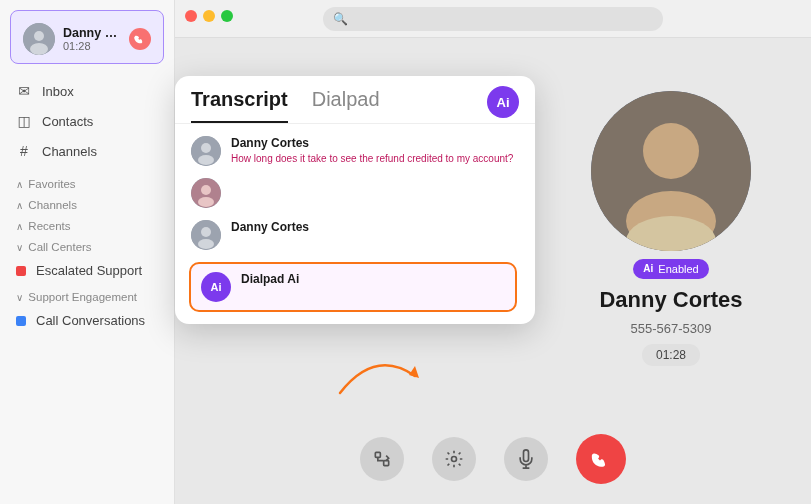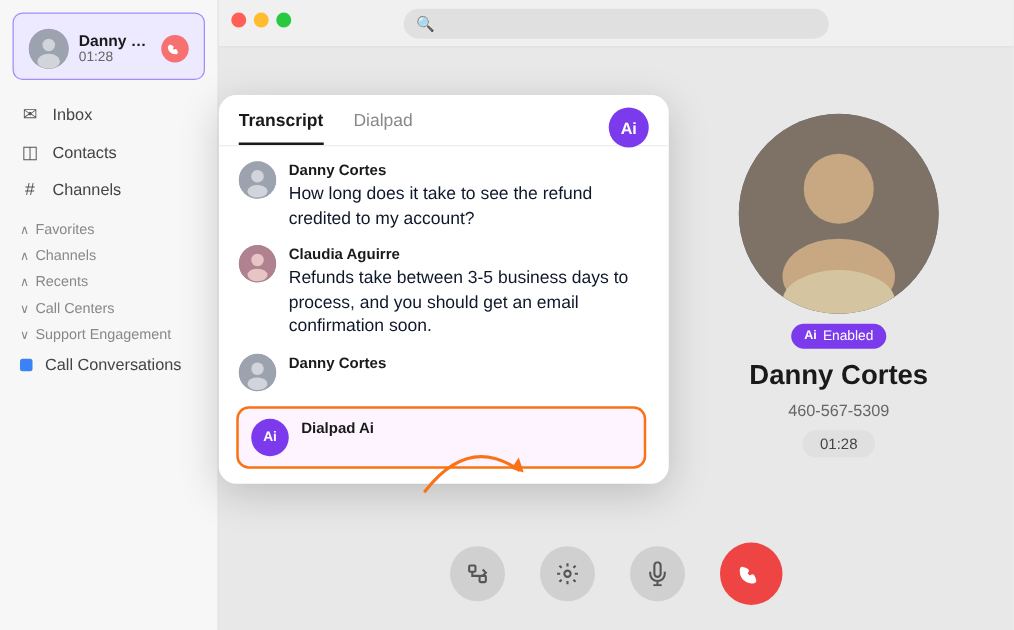--- a/index.html
+++ b/index.html
@@ -253,21 +253,21 @@
     .panel-tabs {
       display: flex;
       align-items: center;
       padding: 12px 16px 0 16px;
       border-bottom: 1px solid #eee;
       gap: 24px;
       position: relative;
     }
 
     .tab {
-      font-size: 14px;
+      font-size: 20px;
       color: #888;
       padding-bottom: 10px;
       cursor: pointer;
       border-bottom: 2px solid transparent;
     }
 
     .tab.active {
       color: #1a1a1a;
       font-weight: 600;
       border-bottom: 2px solid #1a1a1a;
@@ -322,22 +322,22 @@
     }
 
     .msg-content { flex: 1; }
     .msg-name {
       font-size: 12px;
       font-weight: 700;
       color: #1a1a1a;
       margin-bottom: 2px;
     }
     .msg-text {
-      font-size: 14px;
-      color: #0f172a;
+      font-size: 10px;
+      color: #be185d;
       line-height: 1.4;
     }
 
     .ai-message-row {
       border: 2px solid #f97316;
       border-radius: 10px;
       padding: 8px 10px;
       background: #fdf4ff;
       margin: 0 -2px;
     }
@@ -408,20 +408,24 @@
   <div class="section-label">
     <span class="chevron">∧</span>
     <span>Recents</span>
   </div>
 
   <div class="section-label">
     <span class="chevron">∨</span>
     <span>Call Centers</span>
   </div>
 
+  <div class="nav-item">
+    <span class="channel-dot" style="background:#ef4444;"></span>
+    <span>Escalated Support</span>
+  </div>
 
 
   <div class="section-label">
     <span class="chevron">∨</span>
     <span>Support Engagement</span>
   </div>
 
   <div class="nav-item">
     <span class="channel-dot" style="background:#3b82f6;"></span>
     <span>Call Conversations</span>
@@ -469,24 +473,20 @@
         </div>
 
         <div class="msg">
           <div class="msg-avatar">
             <svg viewBox="0 0 30 30" xmlns="http://www.w3.org/2000/svg" width="30" height="30">
               <circle cx="15" cy="15" r="15" fill="#b0818e"></circle>
               <circle cx="15" cy="12" r="5" fill="#e8c5c5"></circle>
               <ellipse cx="15" cy="24" rx="8" ry="5" fill="#e8c5c5"></ellipse>
             </svg>
           </div>
-          <div class="msg-content">
-            <div class="msg-name">Claudia Aguirre</div>
-            <div class="msg-text">Refunds take between 3-5 business days to process, and you should get an email confirmation soon.</div>
-          </div>
         </div>
 
         <div class="msg">
           <div class="msg-avatar">
             <svg viewBox="0 0 30 30" xmlns="http://www.w3.org/2000/svg" width="30" height="30">
               <circle cx="15" cy="15" r="15" fill="#9ca3af"></circle>
               <circle cx="15" cy="12" r="5" fill="#d1d5db"></circle>
               <ellipse cx="15" cy="24" rx="8" ry="5" fill="#d1d5db"></ellipse>
             </svg>
           </div>
@@ -526,21 +526,21 @@
           <ellipse cx="80" cy="130" rx="45" ry="30" fill="#c8a882"></ellipse>
 
           <ellipse cx="80" cy="150" rx="45" ry="25" fill="#d4c5a0"></ellipse>
         </svg>
       </div>
       <div class="enabled-badge">
         <span style="font-size:10px;font-weight:700;">Ai</span>
         <span>Enabled</span>
       </div>
       <div class="caller-name">Danny Cortes</div>
-      <div class="caller-phone">460-567-5309</div>
+      <div class="caller-phone">555-567-5309</div>
       <div class="call-timer">01:28</div>
     </div>
   </div>
 
   <div class="call-controls">
     <div class="ctrl-btn">
       <svg viewBox="0 0 24 24" fill="none" stroke="#555" stroke-width="2" xmlns="http://www.w3.org/2000/svg">
         <rect x="4" y="4" width="6" height="6" rx="1"></rect>
         <rect x="14" y="14" width="6" height="6" rx="1"></rect>
         <path d="M7 10v4h7"></path>

